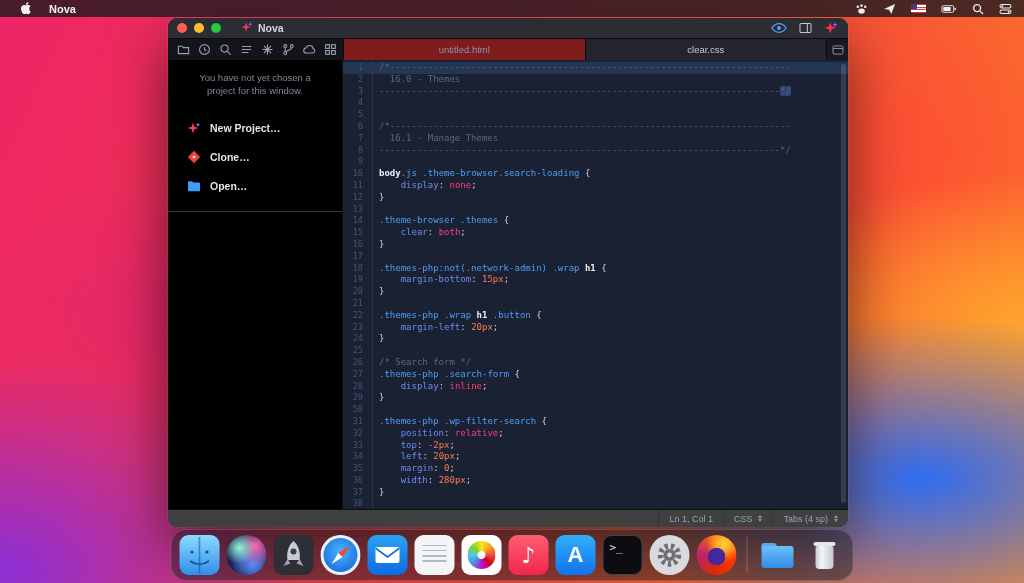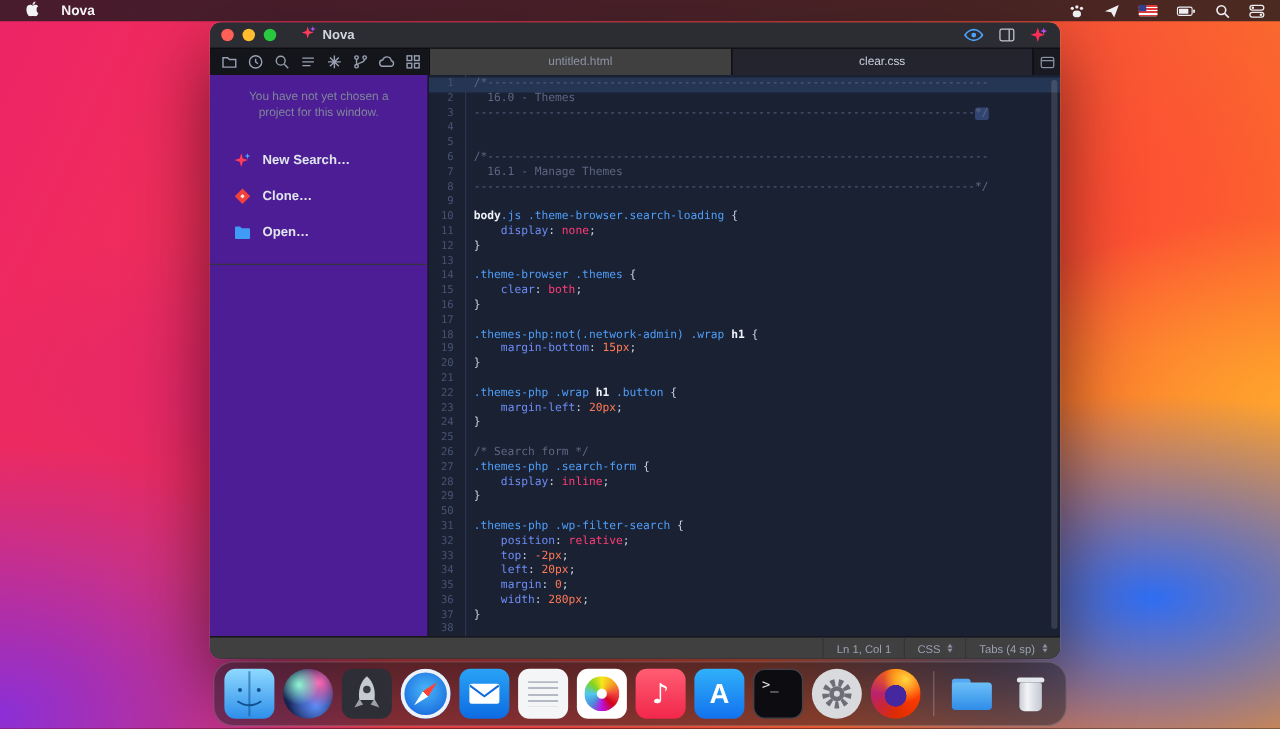--- a/index.html
+++ b/index.html
@@ -42,28 +42,28 @@
   .tl-min { background:#febc2e; }
   .tl-zoom { background:#28c840; }
   .title-wrap { display:flex; align-items:center; gap:5px; margin-left:20px; }
   .title { color:#d3d6df; font-size:10.5px; font-weight:bold; }
   .tb-right { position:absolute; right:10px; top:0; height:100%; display:flex; align-items:center; gap:12px; }
 
   .tabrow { height:22px; background:#14151b; display:flex; align-items:stretch; flex:none; border-top:1px solid #0b0b0f; }
   .toolgroup { width:175px; flex:none; display:flex; align-items:center; gap:8px; padding:0 9px; }
   .tbtn { display:flex; align-items:center; justify-content:center; }
   .tab { flex:1; display:flex; align-items:center; justify-content:center; gap:4px;
-    color:#8d93a6; font-size:9.5px; background:#404040; border-left:1px solid #0b0b0f; }
+    color:#8d93a6; font-size:9.5px; background:#7f1d1d; border-left:1px solid #0b0b0f; }
   .tab.active { background:#23242e; color:#c8cdda; }
   .tab-end { width:22px; flex:none; display:flex; align-items:center; justify-content:center; background:#191a21; border-left:1px solid #0b0b0f; }
 
   .main { flex:1; display:flex; min-height:0; }
 
   
-  .sidebar { width:175px; flex:none; background:#4c1d95; border-right:1px solid #0f1016; padding-top:12px; }
+  .sidebar { width:175px; flex:none; background:#000000; border-right:1px solid #0f1016; padding-top:12px; }
   .sb-msg { color:#7f8798; font-size:9.5px; text-align:center; line-height:1.35; padding:0 20px; margin-bottom:16px; }
   .sb-action { height:29px; display:flex; align-items:center; gap:9px; padding-left:18px;
     color:#e0e4ed; font-size:10.5px; font-weight:bold; }
   .sb-icon { width:15px; height:15px; display:flex; align-items:center; justify-content:center; }
   .sb-divider { margin-top:10px; border-top:1px solid #34353f; }
 
   
   .editor { flex:1; background:#1a2132; position:relative; min-width:0; }
   .code { position:absolute; inset:0; overflow:hidden; padding-top:2px;
     font-family:"DejaVu Sans Mono",monospace; }
@@ -315,21 +315,21 @@
   <div class="main">
     <div class="sidebar">
       <div class="sb-msg">You have not yet chosen a project for this window.</div>
       <div class="sb-action">
         <span class="sb-icon">
           <svg width="14" height="14" viewBox="0 0 14 14">
               <path fill="#ff3b5c" d="M6 1.5 7.3 5.7 11.5 7 7.3 8.3 6 12.5 4.7 8.3.5 7l4.2-1.3z"></path>
               <path fill="#4ba3ff" d="M11 1.5l.6 1.7 1.7.6-1.7.6-.6 1.7-.6-1.7-1.7-.6 1.7-.6z"></path>
             </svg>
         </span>
-        <span>New Search…</span>
+        <span>New Project…</span>
       </div>
       <div class="sb-action">
         <span class="sb-icon">
           <svg width="14" height="14" viewBox="0 0 14 14">
               <path fill="#f2403a" d="M7 .8 13.2 7 7 13.2.8 7z"></path>
               <path fill="#ffffff" d="M5.2 7 7 5.2 8.8 7 7 8.8z" opacity=".85"></path>
             </svg>
         </span>
         <span>Clone…</span>
       </div>

